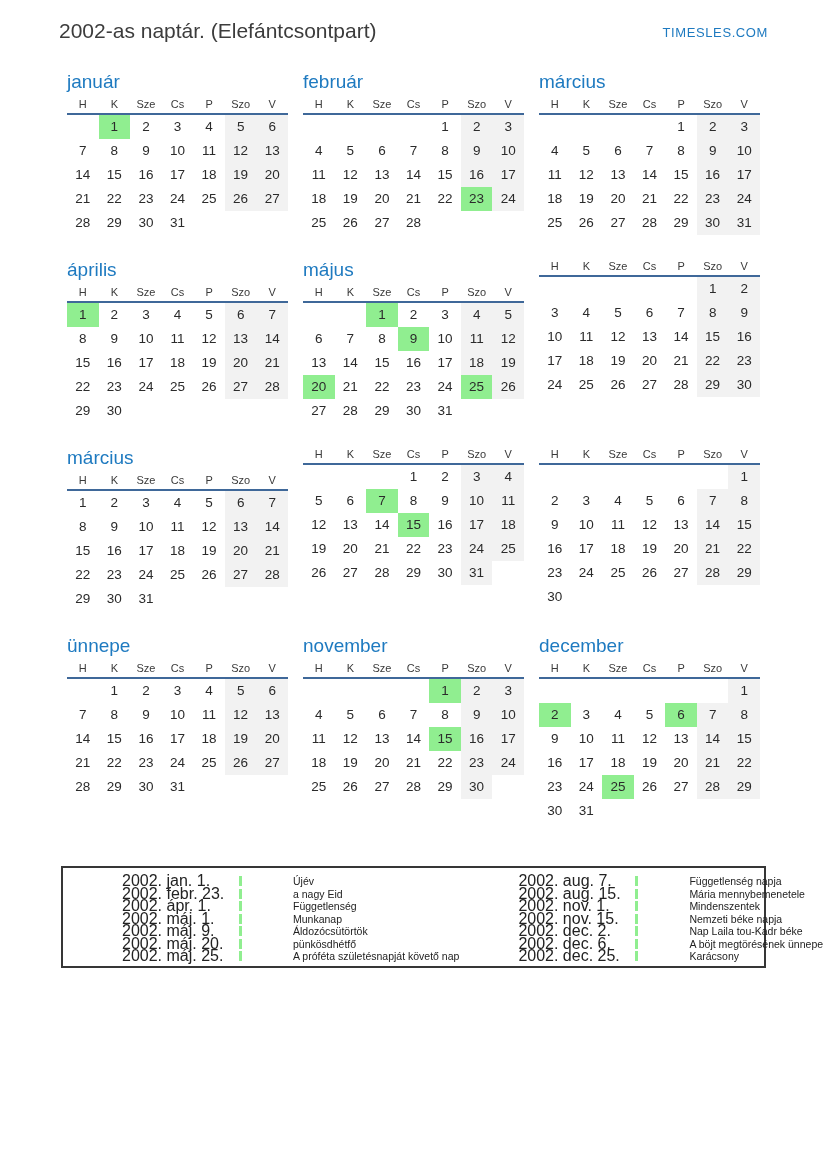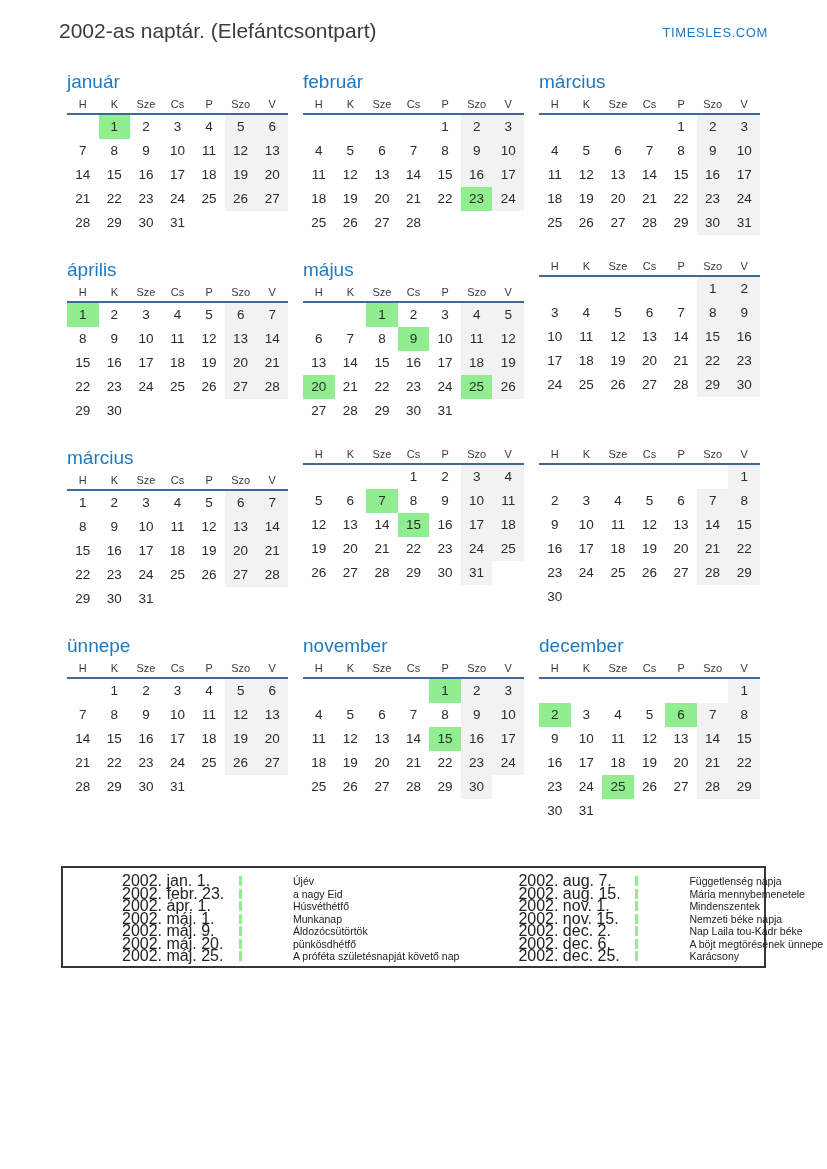--- a/index.html
+++ b/index.html
@@ -665,21 +665,21 @@
         <span class="l-label">Újév</span>
       </div>
       <div class="legend-row">
         <span class="l-date">2002. febr. 23.</span>
         <span class="l-tick"></span>
         <span class="l-label">a nagy Eid</span>
       </div>
       <div class="legend-row">
         <span class="l-date">2002. ápr. 1.</span>
         <span class="l-tick"></span>
-        <span class="l-label">Húsvéthétfő</span>
+        <span class="l-label">Függetlenség</span>
       </div>
       <div class="legend-row">
         <span class="l-date">2002. máj. 1.</span>
         <span class="l-tick"></span>
         <span class="l-label">Munkanap</span>
       </div>
       <div class="legend-row">
         <span class="l-date">2002. máj. 9.</span>
         <span class="l-tick"></span>
         <span class="l-label">Áldozócsütörtök</span>

